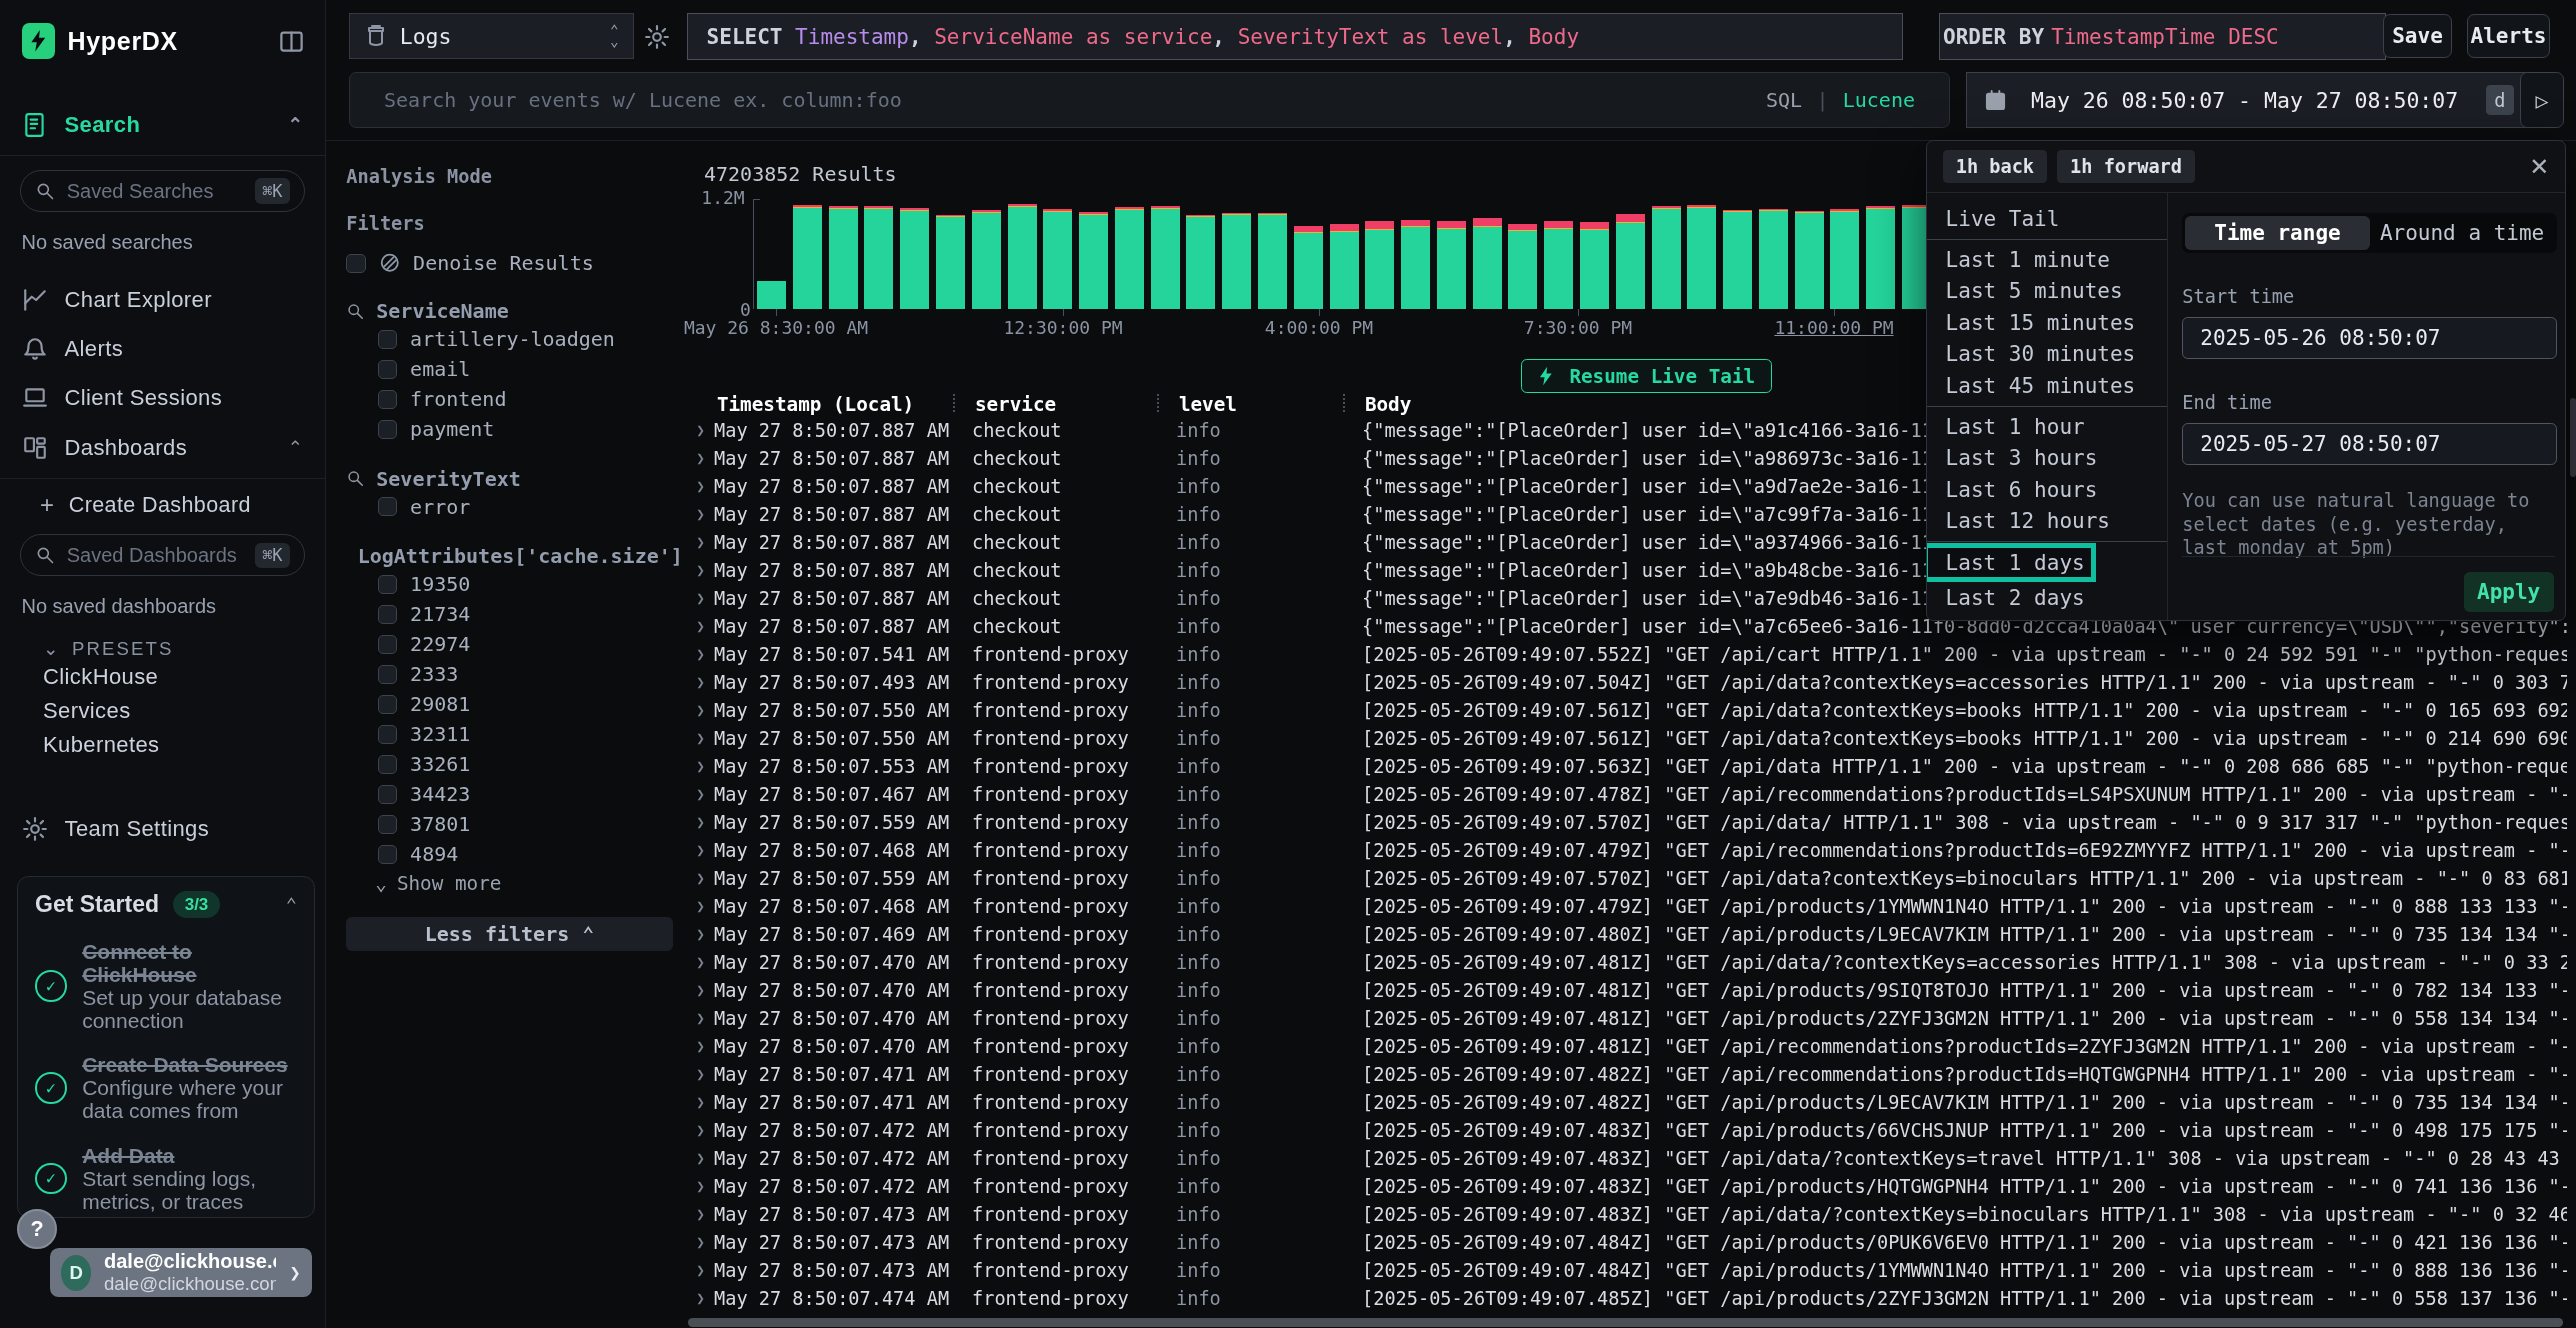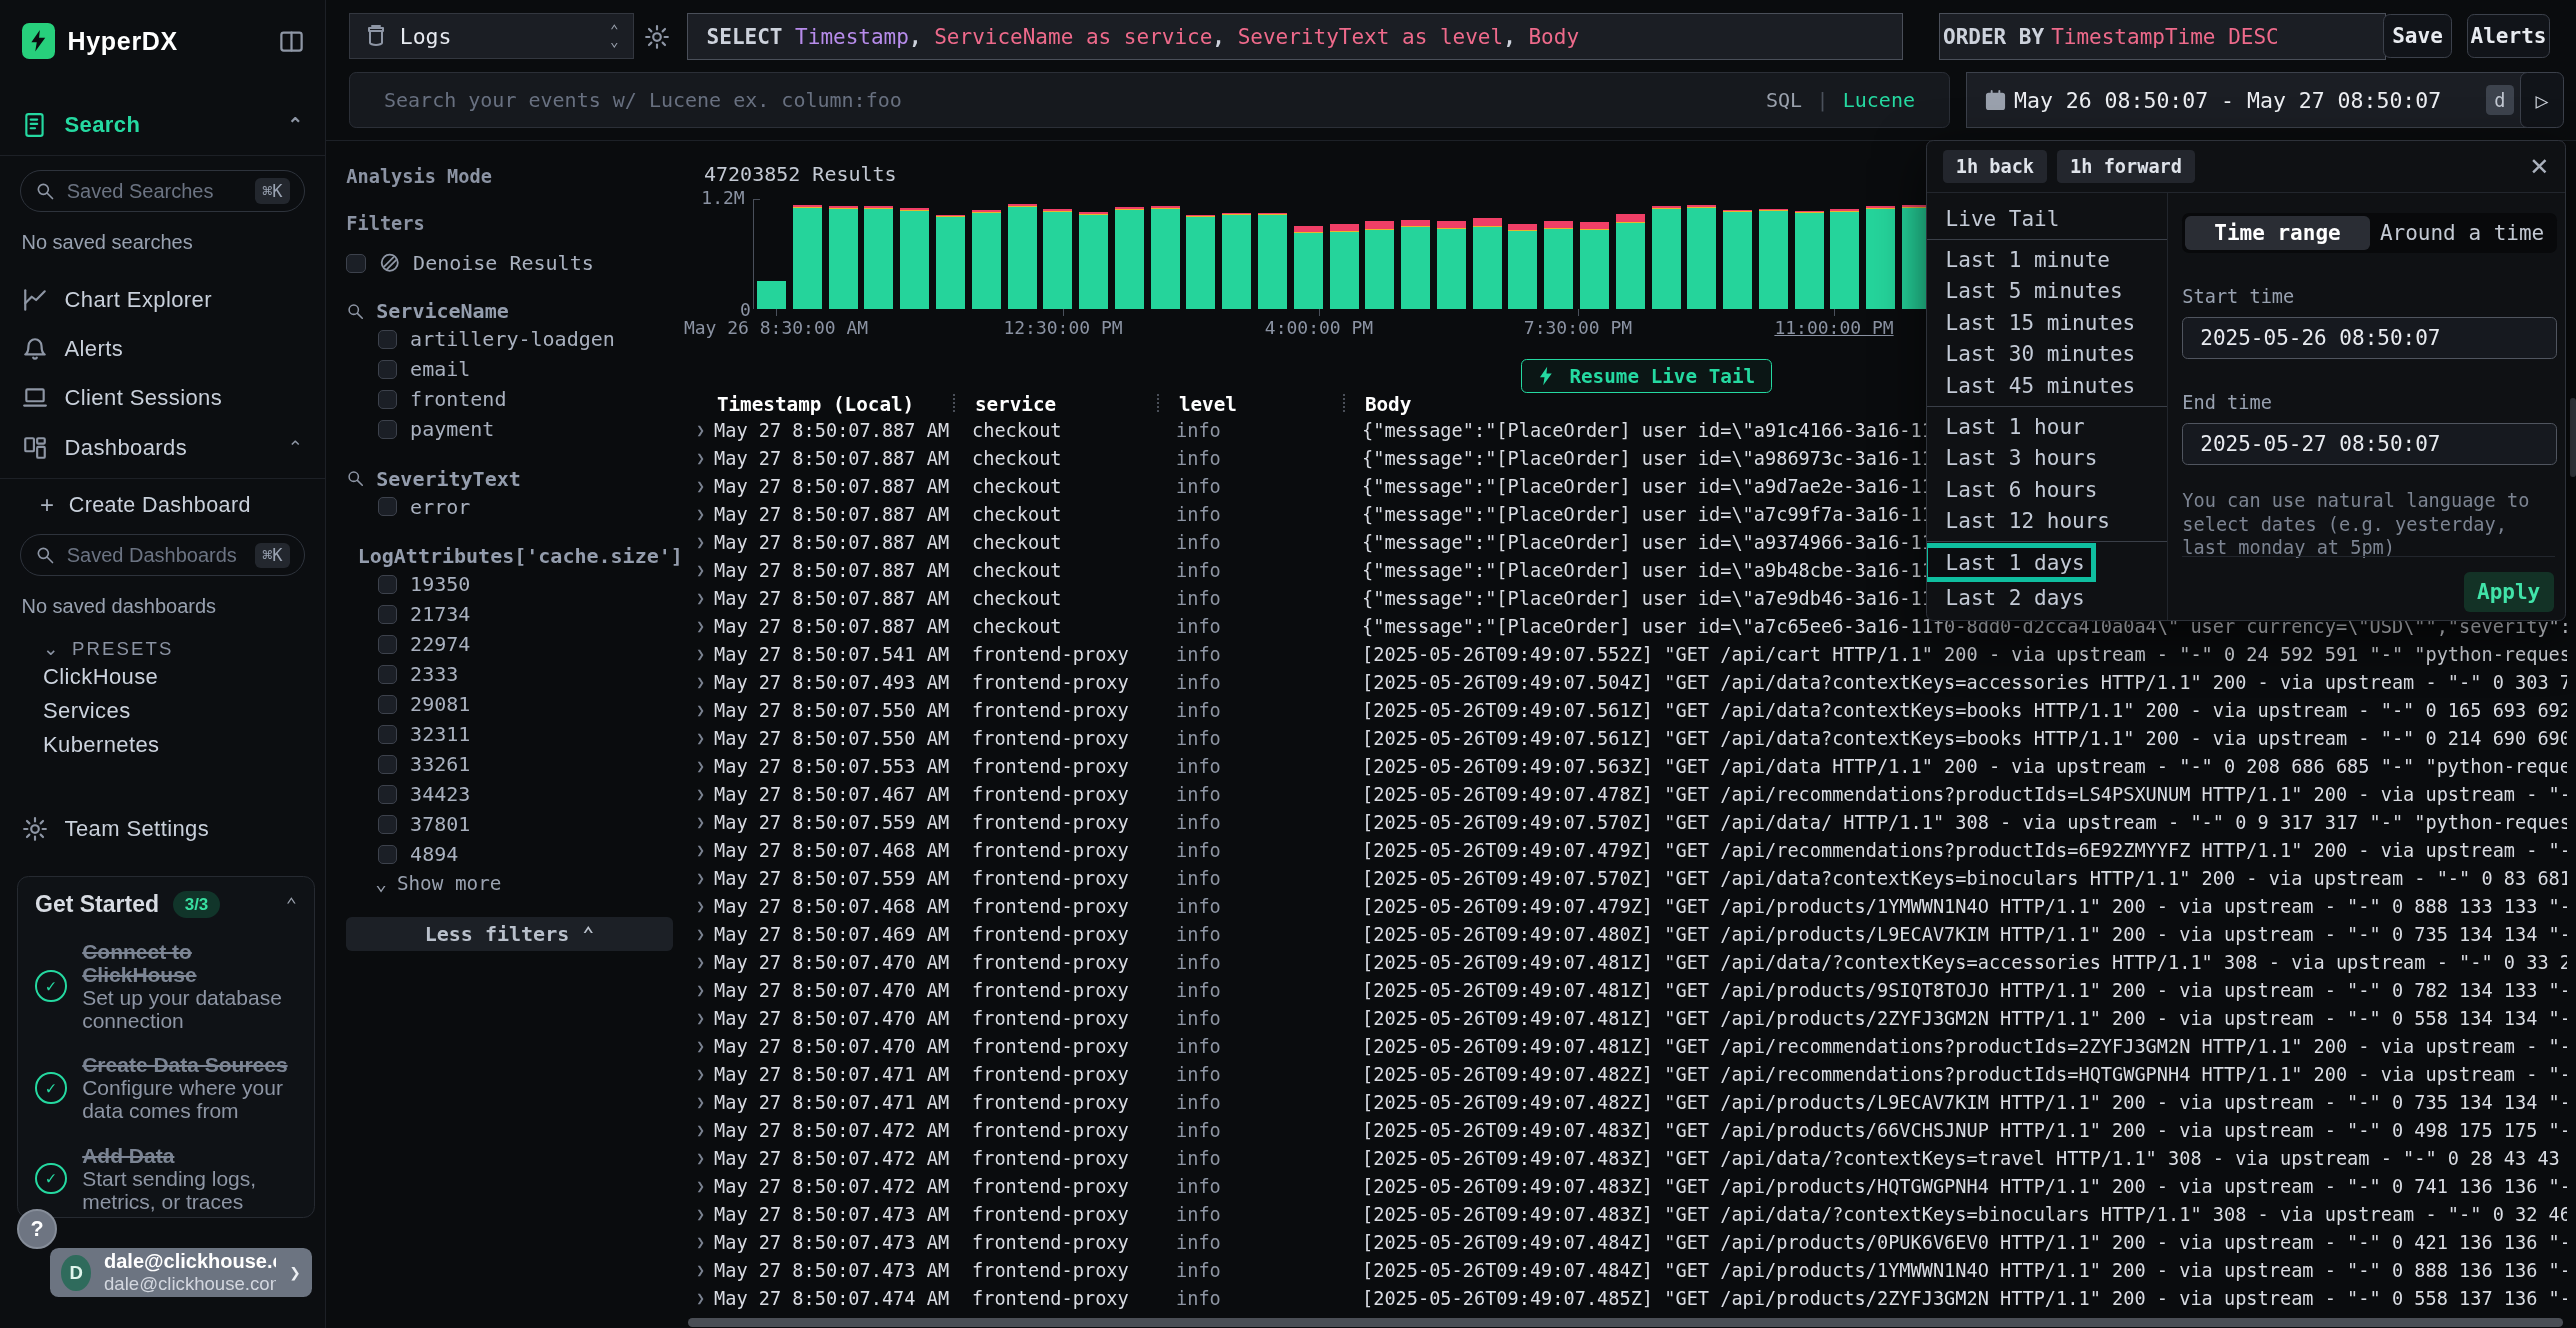--- a/index.html
+++ b/index.html
@@ -25,21 +25,21 @@
   #order-box { position:absolute; left:1919px; top:13px; width:447px; height:47px; padding:0 3px; border-color:#4a4f59; font-size:21px; gap:7px; white-space:nowrap; overflow:hidden;margin-left:20px; }
   .btn { background:#111419; border:1.4px solid #3c414b; border-radius:7.2px; color:#e8ebf0; font-weight:bold; font-size:21px; display:flex; align-items:center; justify-content:center; }
   #save-btn { position:absolute; left:2383px; top:14.3px; width:69px; height:44px; }
   #alerts-btn { position:absolute; left:2467px; top:14.3px; width:83px; height:44px; }
   #search-box { position:absolute; left:349px; top:72px; width:1601px; height:56px; background:#16191e; border:1.4px solid #2b2f37; border-radius:7.2px; display:flex; align-items:center; padding:0 34px;gap:28px; }
   #search-box .ph { color:#687080; font-size:20px; }
   #lang-toggle { margin-left:auto; display:flex; gap:14.3px; font-size:20px; }
   #lang-sql { color:#9aa1ad; }
   #lang-divider { color:#4a505b; }
   #lang-lucene { color:var(--accent); }
-  #date-box { position:absolute; left:1966px; top:72px; width:566px; height:56px; padding:0 17px; gap:7px; border-color:#3c414b; }
+  #date-box { position:absolute; left:1966px; top:72px; width:566px; height:56px; padding:0 17px; gap:24px; border-color:#3c414b; }
   #date-box .dtxt { color:#eceef2; font-size:21.5px; }
   #date-badge { margin-left:auto; background:#3d434d; color:#c3c9d3; border-radius:4.3px; font-size:18.6px; padding:4.3px 8.6px; }
   #play-btn { position:absolute; left:2520px; top:72px; width:44px; height:56px; font-weight:normal; color:#c9ced6; font-size:21.5px; }
   #content-topline { position:absolute; left:326px; right:0; top:140px; height:0; border-top:1.4px solid #1d2127; }
 
   
   #sidebar { position:absolute; left:0; top:0; width:326px; height:1328px; background:#0c0e11; border-right:1.4px solid #1d2026; }
   #logo-row { display:flex; align-items:center; gap:13px; padding:23px 20px 0 21.5px; }
   #logo-mark { width:33px; height:36px; background:#27d07c; border-radius:7.2px; display:flex; align-items:center; justify-content:center; }
   #brand { font-family:"Liberation Sans",sans-serif; font-weight:bold; font-size:25px; color:#ffffff; letter-spacing:0.7px; }

